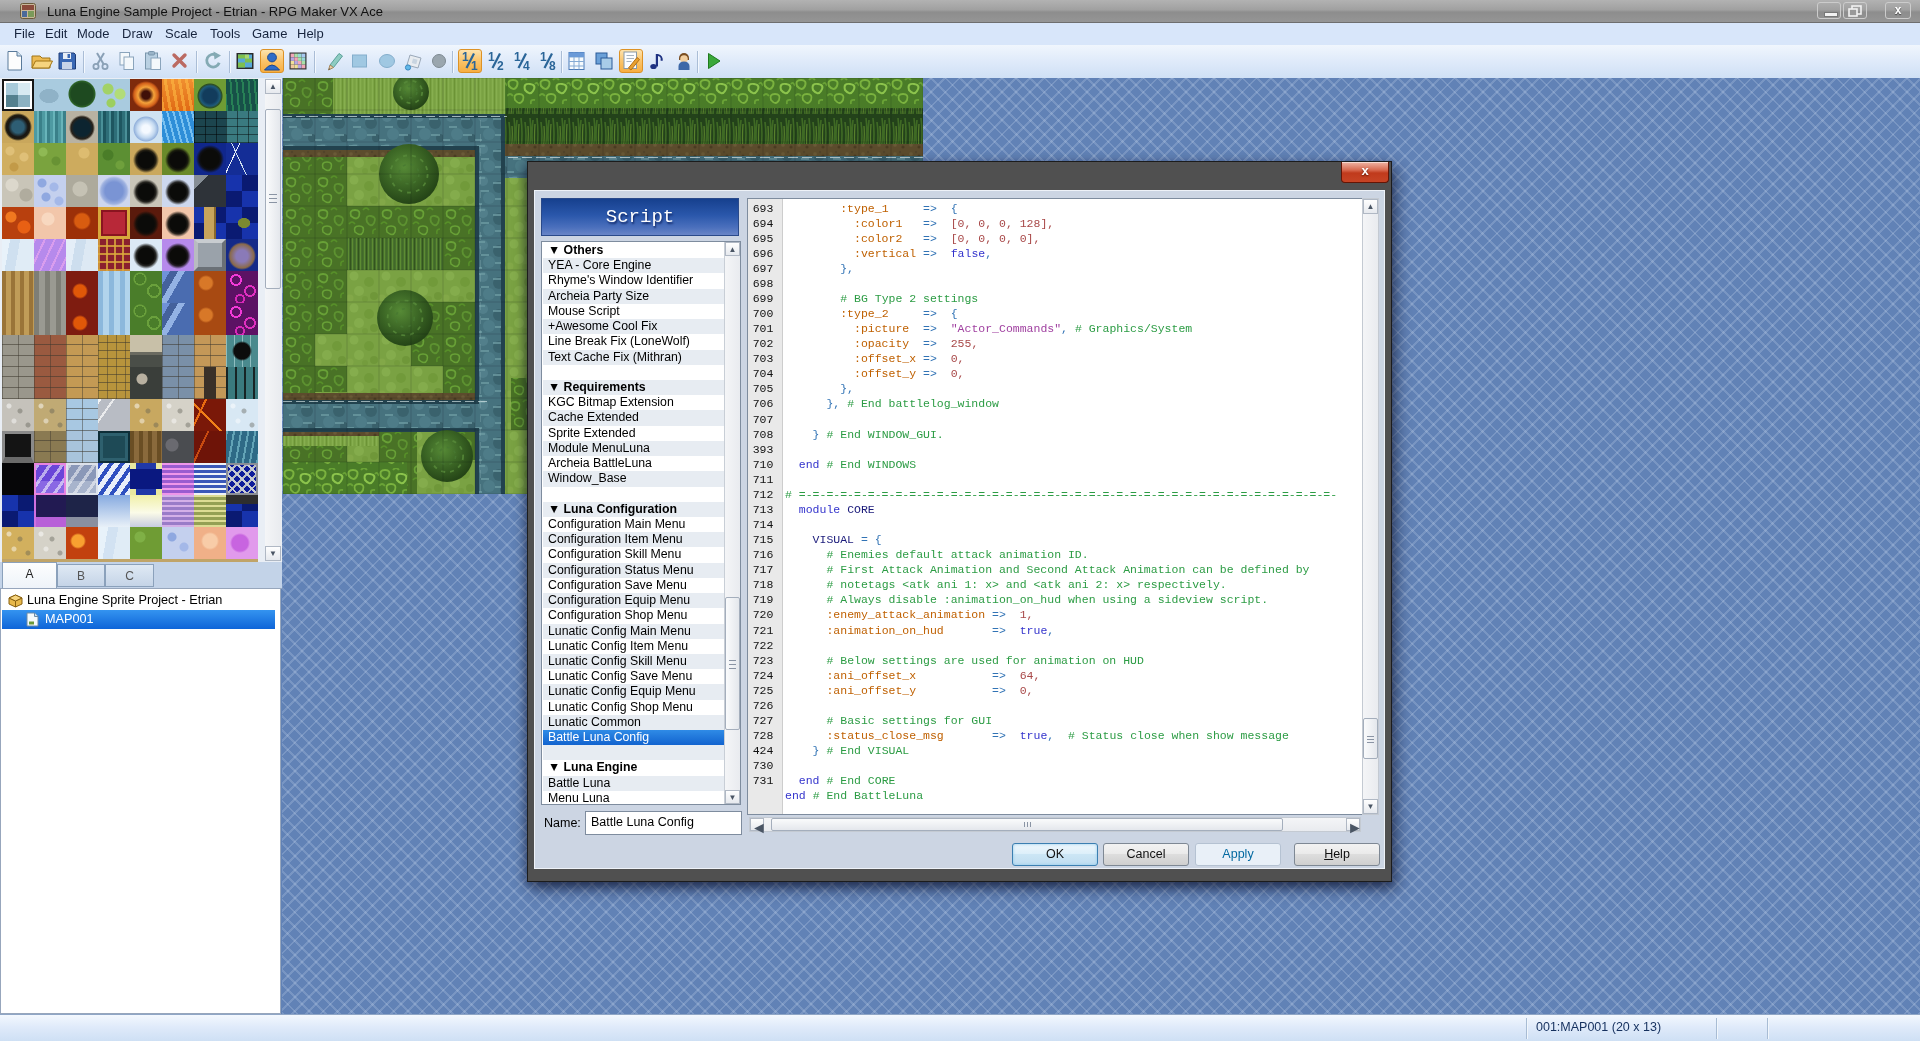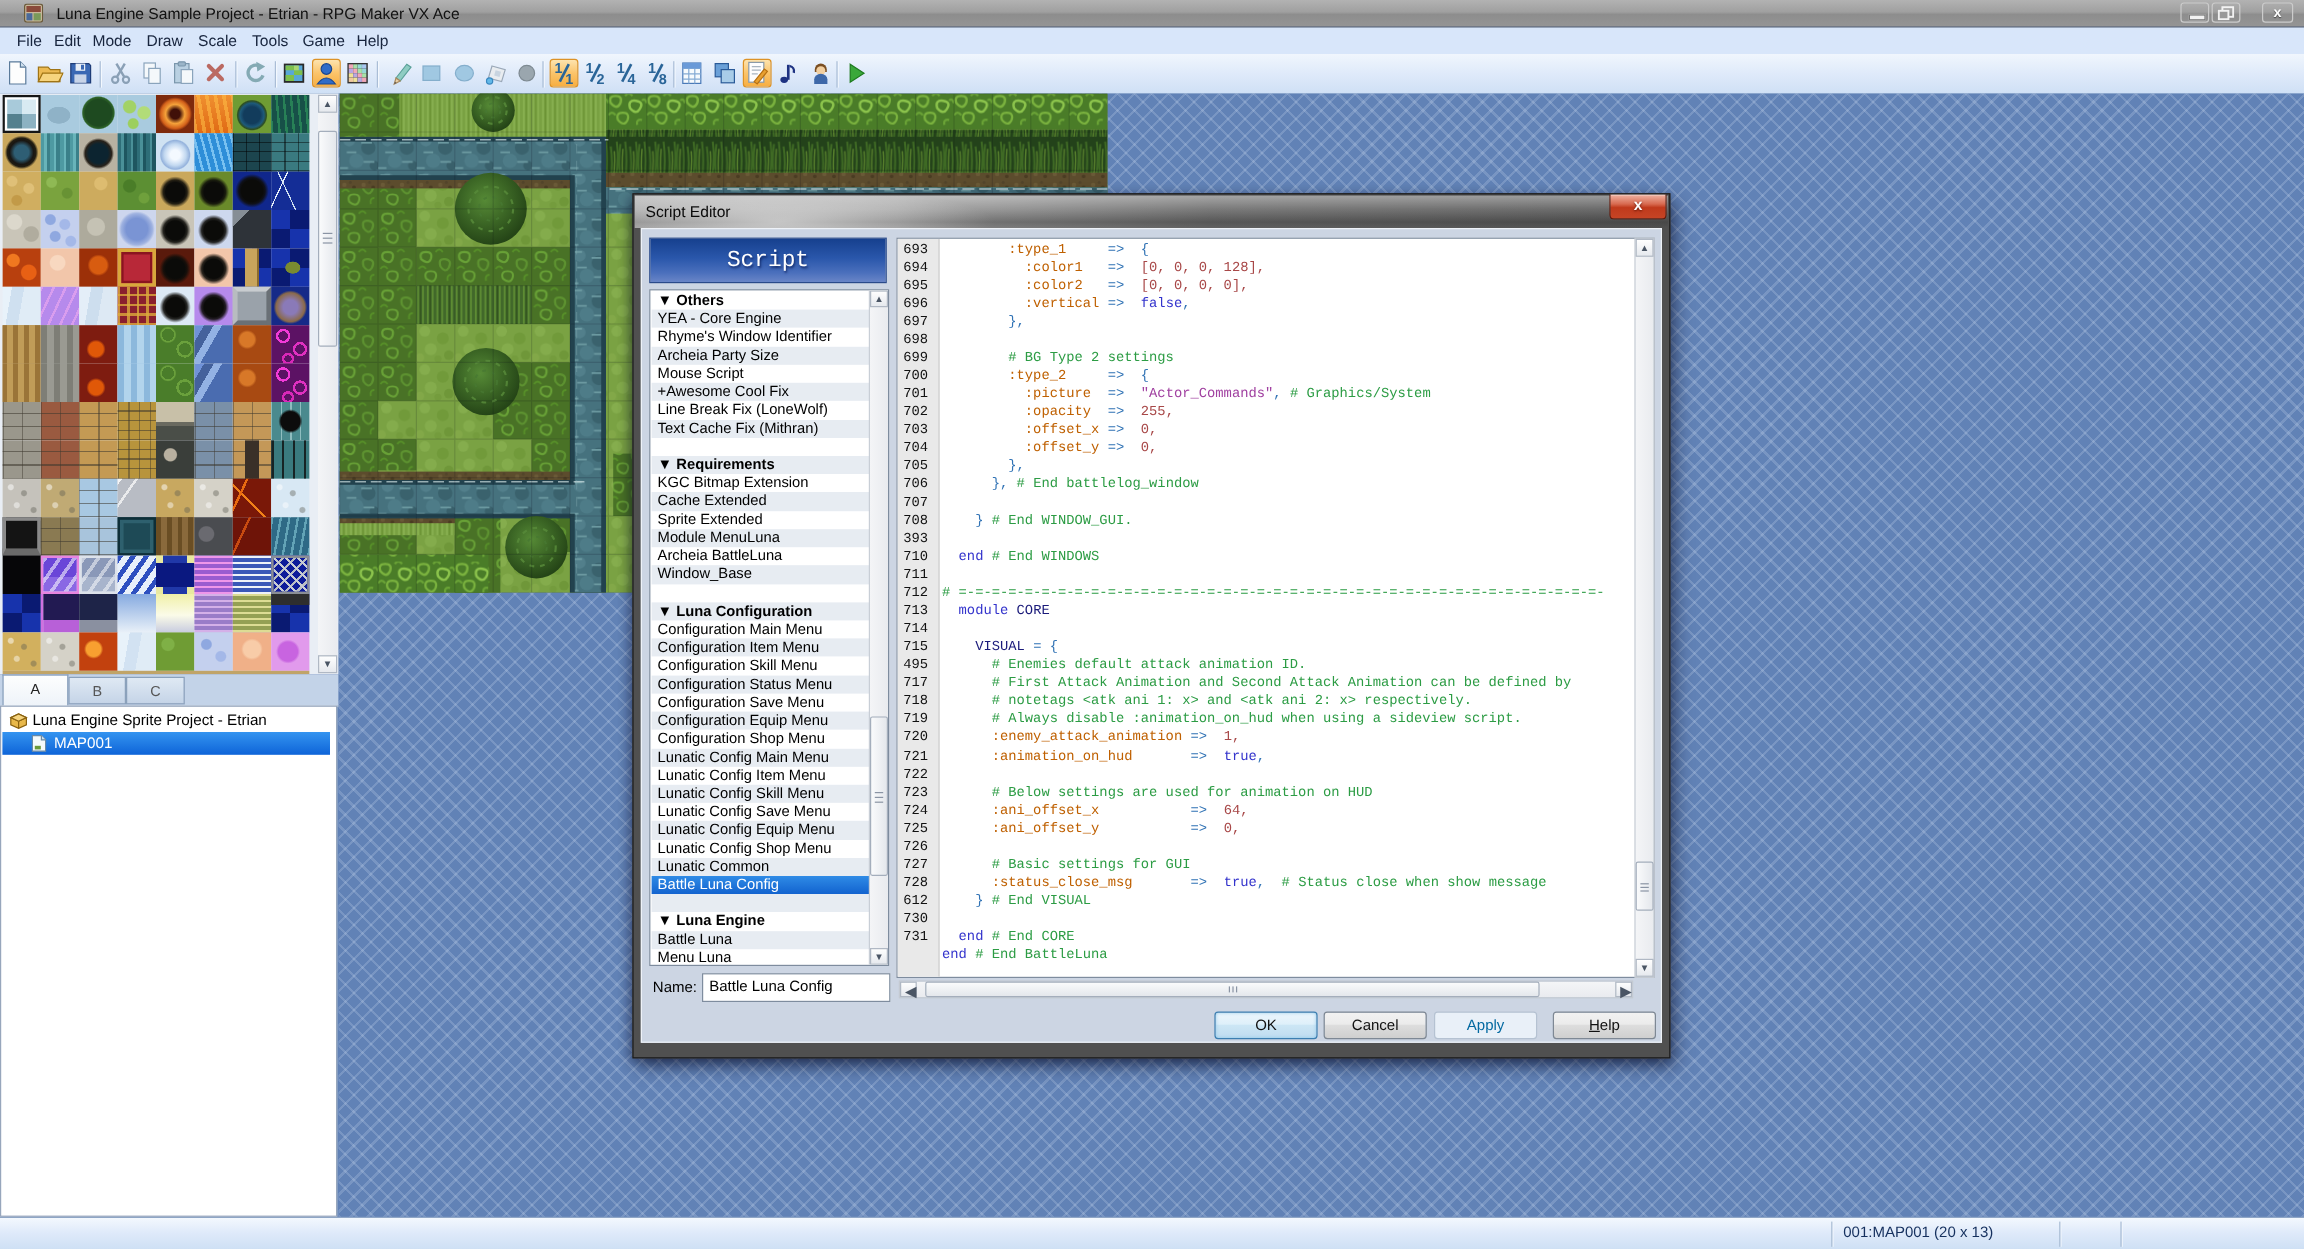--- a/index.html
+++ b/index.html
@@ -505,23 +505,20 @@
     </svg>
 <div style="position:absolute;left:44px;top:23px;font-size:12.7px;color:#fff">MAP001</div>
 </div>
 <div class="abs" id="statusbar">
 <div style="position:absolute;left:1526px;top:3px;width:1px;height:21px;background:#a8bcd4;box-shadow:1px 0 0 #f0f6fc"></div>
 <div style="position:absolute;left:1716px;top:3px;width:1px;height:21px;background:#a8bcd4;box-shadow:1px 0 0 #f0f6fc"></div>
 <div style="position:absolute;left:1767px;top:3px;width:1px;height:21px;background:#a8bcd4;box-shadow:1px 0 0 #f0f6fc"></div>
 <div style="position:absolute;left:1536px;top:5px;font-size:12.5px;color:#15305e">001:MAP001 (20 x 13)</div>
 </div>
 <div class="abs" id="dlg">
-<div id="dlgtitle">
-      <span class="t">Script Editor</span>
-    </div>
 <div id="dlgclose">
       <div class="x">x</div>
     </div>
 <div id="dlgbody">
 <div id="schead"><span>Script</span></div>
 <div id="slist">
 <div class="srow hd" style="top:1.00px">▼ Others</div>
 <div class="srow alt" style="top:16.22px">YEA - Core Engine</div>
 <div class="srow" style="top:31.44px">Rhyme's Window Identifier</div>
 <div class="srow alt" style="top:46.66px">Archeia Party Size</div>
@@ -609,21 +606,21 @@
 <div class="cl ln" style="top:257.7px;left:0">710</div>
 <div class="cl" style="top:257.7px;left:37px">  <span class="kw">end</span> <span class="cm"># End WINDOWS</span></div>
 <div class="cl ln" style="top:272.8px;left:0">711</div>
 <div class="cl ln" style="top:287.8px;left:0">712</div>
 <div class="cl" style="top:287.8px;left:37px"><span class="cm"># =-=-=-=-=-=-=-=-=-=-=-=-=-=-=-=-=-=-=-=-=-=-=-=-=-=-=-=-=-=-=-=-=-=-=-=-=-=-=-</span></div>
 <div class="cl ln" style="top:302.9px;left:0">713</div>
 <div class="cl" style="top:302.9px;left:37px">  <span class="kw">module</span> <span class="cn">CORE</span></div>
 <div class="cl ln" style="top:318.0px;left:0">714</div>
 <div class="cl ln" style="top:333.0px;left:0">715</div>
 <div class="cl" style="top:333.0px;left:37px">    <span class="cn">VISUAL</span> <span class="op">=</span> <span class="op">{</span></div>
-<div class="cl ln" style="top:348.1px;left:0">495</div>
+<div class="cl ln" style="top:348.1px;left:0">716</div>
 <div class="cl" style="top:348.1px;left:37px">      <span class="cm"># Enemies default attack animation ID.</span></div>
 <div class="cl ln" style="top:363.2px;left:0">717</div>
 <div class="cl" style="top:363.2px;left:37px">      <span class="cm"># First Attack Animation and Second Attack Animation can be defined by</span></div>
 <div class="cl ln" style="top:378.2px;left:0">718</div>
 <div class="cl" style="top:378.2px;left:37px">      <span class="cm"># notetags &lt;atk ani 1: x&gt; and &lt;atk ani 2: x&gt; respectively.</span></div>
 <div class="cl ln" style="top:393.3px;left:0">719</div>
 <div class="cl" style="top:393.3px;left:37px">      <span class="cm"># Always disable :animation_on_hud when using a sideview script.</span></div>
 <div class="cl ln" style="top:408.4px;left:0">720</div>
 <div class="cl" style="top:408.4px;left:37px">      <span class="sym">:enemy_attack_animation</span> <span class="op">=&gt;</span>  <span class="num">1,</span></div>
 <div class="cl ln" style="top:423.5px;left:0">721</div>
@@ -633,21 +630,21 @@
 <div class="cl" style="top:453.6px;left:37px">      <span class="cm"># Below settings are used for animation on HUD</span></div>
 <div class="cl ln" style="top:468.7px;left:0">724</div>
 <div class="cl" style="top:468.7px;left:37px">      <span class="sym">:ani_offset_x</span>           <span class="op">=&gt;</span>  <span class="num">64,</span></div>
 <div class="cl ln" style="top:483.7px;left:0">725</div>
 <div class="cl" style="top:483.7px;left:37px">      <span class="sym">:ani_offset_y</span>           <span class="op">=&gt;</span>  <span class="num">0,</span></div>
 <div class="cl ln" style="top:498.8px;left:0">726</div>
 <div class="cl ln" style="top:513.9px;left:0">727</div>
 <div class="cl" style="top:513.9px;left:37px">      <span class="cm"># Basic settings for GUI</span></div>
 <div class="cl ln" style="top:529.0px;left:0">728</div>
 <div class="cl" style="top:529.0px;left:37px">      <span class="sym">:status_close_msg</span>       <span class="op">=&gt;</span>  <span class="kw">true</span><span class="op">,</span>  <span class="cm"># Status close when show message</span></div>
-<div class="cl ln" style="top:544.0px;left:0">612</div>
+<div class="cl ln" style="top:544.0px;left:0">424</div>
 <div class="cl" style="top:544.0px;left:37px">    <span class="op">}</span> <span class="cm"># End VISUAL</span></div>
 <div class="cl ln" style="top:559.1px;left:0">730</div>
 <div class="cl ln" style="top:574.2px;left:0">731</div>
 <div class="cl" style="top:574.2px;left:37px">  <span class="kw">end</span> <span class="cm"># End CORE</span></div>
 <div class="cl ln" style="top:617px;left:0">732</div>
 <div class="cl" style="top:589.2px;left:37px"><span class="kw">end</span> <span class="cm"># End BattleLuna</span></div>
 </div>
 <div id="cvsb">
 <div class="sbbtn" style="top:0;height:15px">
           <span class="arr">▲</span>

